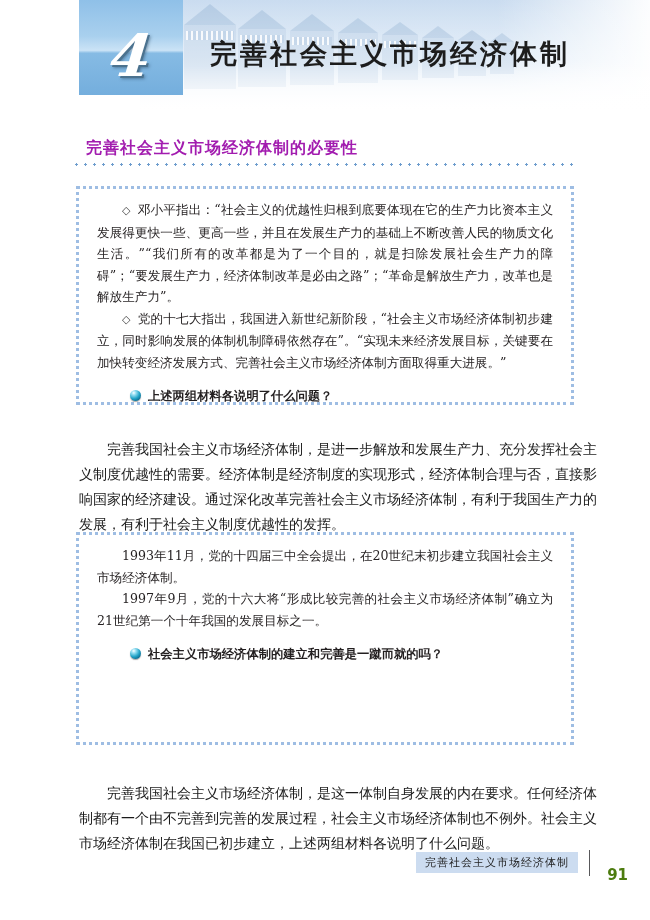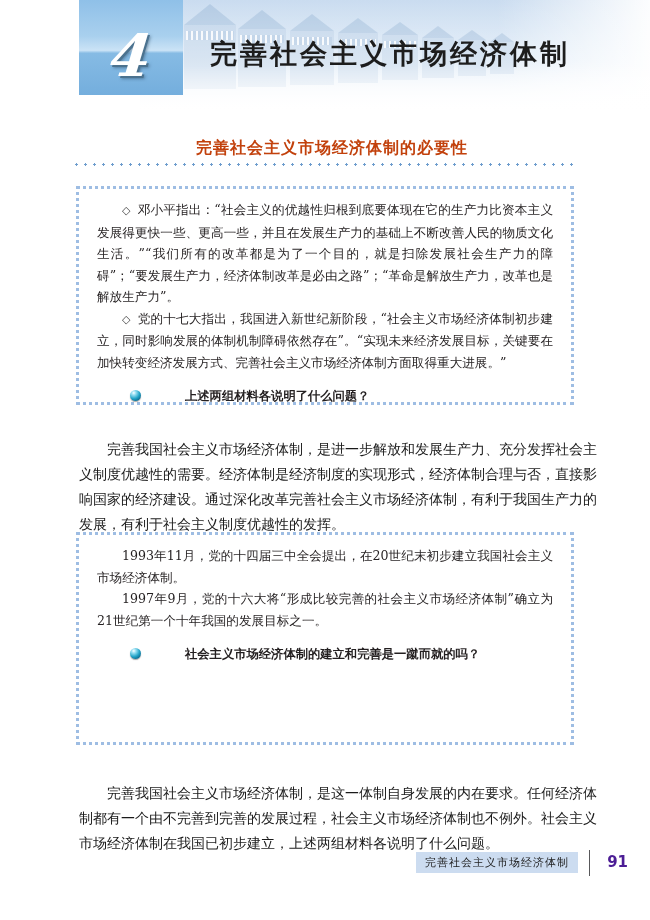--- a/index.html
+++ b/index.html
@@ -103,24 +103,23 @@
   .section-head {
     position: absolute;
     left: 72px;
     top: 138px;
     width: 506px;
   }
   .section-head-text {
     font-family: "DejaVu Sans", "Liberation Sans", sans-serif;
     font-weight: bold;
     font-size: 16px;
-    color: #c2410c;
+    color: #a21caf;
     letter-spacing: 1px;
     padding-left: 14px;
-    text-align: center;
   }
   .section-rule {
     margin-top: 4px;
     height: 3px;
     background-image: radial-gradient(circle, #6d9ccd 0 1.1px, transparent 1.3px);
     background-size: 9px 3px;
     background-repeat: repeat-x;
   }
 
   
@@ -152,21 +151,20 @@
     font-size: 11px;
     padding-right: 7px;
   }
 
   
   .qline {
     display: flex;
     align-items: flex-start;
     margin-top: 3px;
     padding-left: 33px;
-    gap: 37px;
   }
   .sphere {
     flex: 0 0 auto;
     width: 11px;
     height: 11px;
     margin-top: 5px;
     margin-right: 7px;
     border-radius: 50%;
     background:
       radial-gradient(circle at 34% 26%, #ffffff 0%, #a8e6f7 16%, #25a6c9 52%, #0d6d92 78%, #06384e 100%);
@@ -224,27 +222,27 @@
     position: absolute;
     right: 60px;
     top: -2px;
     width: 1px;
     height: 26px;
     background: #58585a;
   }
   .footer-page {
     position: absolute;
     right: 22px;
-    top: 0;
+    top: 13px;
     height: 21px;
     line-height: 21px;
     font-family: "DejaVu Sans", "Liberation Sans", sans-serif;
     font-size: 15px;
     font-weight: bold;
-    color: #4c1d95;
+    color: #4d7c0f;
   }
 </style>
 </head>
 <body>
 
 <div class="banner">
   <div class="banner-photo">
 
     <div class="roof" style="left:-10px; top:8px;"></div>
     <div class="wall" style="left:-10px; top:29px; width:52px; height:60px;"></div>

